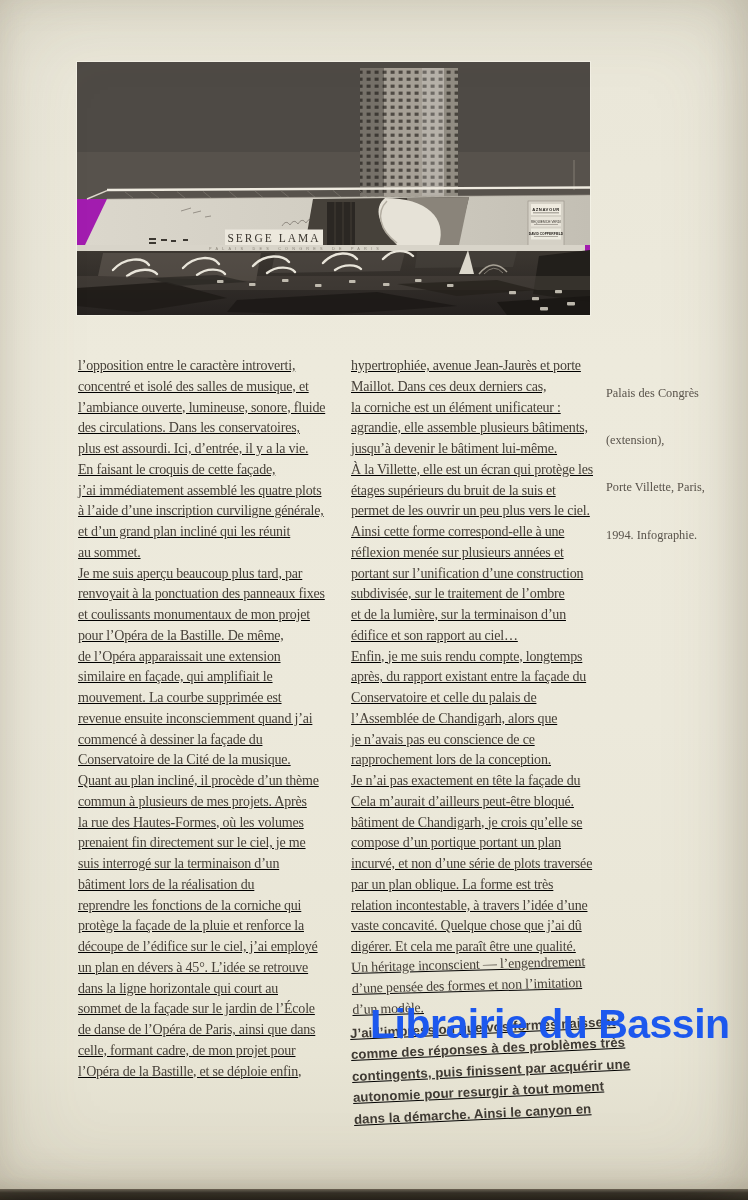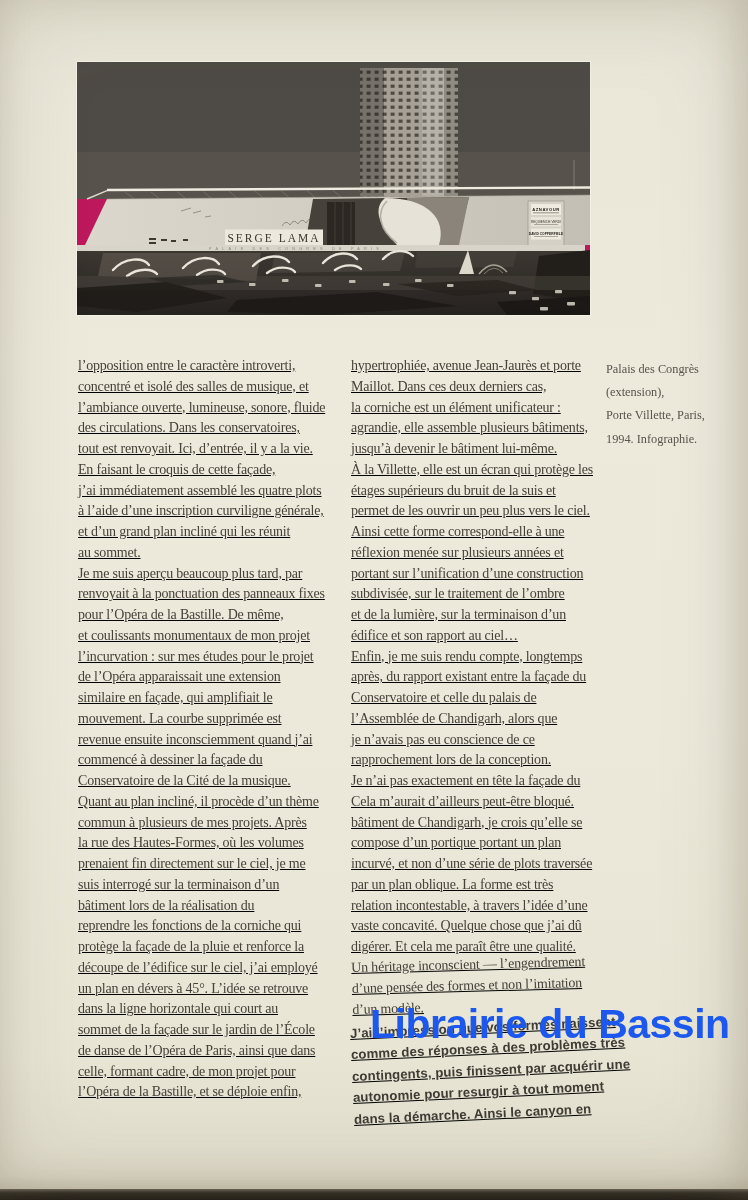--- a/index.html
+++ b/index.html
@@ -4,39 +4,39 @@
 <style>
   html,body{margin:0;padding:0;}
   body{
     width:748px;height:1200px;position:relative;overflow:hidden;
     background:linear-gradient(180deg,#e6e3d4 0%,#eae7d9 6%,#edeadc 30%,#ece9db 60%,#e8e5d5 88%,#dfdbca 98%,#c9c4b2 100%);
     font-family:"Liberation Serif","DejaVu Serif",serif;
   }
   .photo{
     position:absolute;left:77px;top:62px;width:513px;height:253px;
     box-shadow:0 0 0 1px rgba(250,247,238,.55);
-    background:#be185d;
+    background:#a21caf;
   }
   .photo svg{display:block;}
   .col{position:absolute;text-decoration:underline;}
   .col-left{left:78px;top:356px;width:252px;}
   .col-right{left:351px;top:356px;width:246px;}
   .tline{
     white-space:nowrap;height:20.75px;line-height:20.75px;
     font-size:14px;letter-spacing:-0.2px;color:#474139;
   }
   .tail{transform:rotate(-1.5deg);transform-origin:0 0;}
   .bold-q{transform:rotate(-2.6deg);transform-origin:0 30%;margin-top:3px;}
   .bq-line{
     white-space:nowrap;height:21.4px;line-height:21.4px;
     font-family:"Liberation Sans","DejaVu Sans",sans-serif;font-weight:700;
     font-size:13.2px;letter-spacing:0.1px;color:#403b34;
   }
   .caption{position:absolute;left:606px;top:358px;width:120px;}
-  .cap-line{white-space:nowrap;font-size:12.3px;line-height:23.2px;color:#59534b;}
+  .cap-line{white-space:nowrap;font-size:12.3px;line-height:23.2px;color:#59534b;margin-top:24px;}
   .caption .cap-line + .cap-line{}
   .watermark{
     position:absolute;left:370px;top:1001px;z-index:30;white-space:nowrap;
     font-family:"Liberation Sans","DejaVu Sans",sans-serif;
     font-size:41px;font-weight:700;letter-spacing:-0.5px;color:#1c58ee;
   }
   .bottom-edge{
     position:absolute;left:0;bottom:0;width:748px;height:11px;z-index:20;
     background:linear-gradient(180deg,#6b6559 0%,#2a2721 35%,#14120e 100%);
   }
@@ -215,31 +215,30 @@
       <div class="cap-line">(extension),</div>
       <div class="cap-line">Porte Villette, Paris,</div>
       <div class="cap-line">1994. Infographie.</div>
     </div>
 
   <div class="col col-left">
       <div class="tline">l’opposition entre le caractère introverti,</div>
       <div class="tline">concentré et isolé des salles de musique, et</div>
       <div class="tline">l’ambiance ouverte, lumineuse, sonore, fluide</div>
       <div class="tline">des circulations. Dans les conservatoires,</div>
-      <div class="tline">tout est renvoyait. Ici, d’entrée, il y a la vie.</div>
+      <div class="tline">plus est assourdi. Ici, d’entrée, il y a la vie.</div>
       <div class="tline">En faisant le croquis de cette façade,</div>
       <div class="tline">j’ai immédiatement assemblé les quatre plots</div>
       <div class="tline">à l’aide d’une inscription curviligne générale,</div>
       <div class="tline">et d’un grand plan incliné qui les réunit</div>
       <div class="tline">au sommet.</div>
       <div class="tline">Je me suis aperçu beaucoup plus tard, par</div>
       <div class="tline">renvoyait à la ponctuation des panneaux fixes</div>
+      <div class="tline">et coulissants monumentaux de mon projet</div>
       <div class="tline">pour l’Opéra de la Bastille. De même,</div>
-      <div class="tline">et coulissants monumentaux de mon projet</div>
-      <div class="tline">l’incurvation : sur mes études pour le projet</div>
       <div class="tline">de l’Opéra apparaissait une extension</div>
       <div class="tline">similaire en façade, qui amplifiait le</div>
       <div class="tline">mouvement. La courbe supprimée est</div>
       <div class="tline">revenue ensuite inconsciemment quand j’ai</div>
       <div class="tline">commencé à dessiner la façade du</div>
       <div class="tline">Conservatoire de la Cité de la musique.</div>
       <div class="tline">Quant au plan incliné, il procède d’un thème</div>
       <div class="tline">commun à plusieurs de mes projets. Après</div>
       <div class="tline">la rue des Hautes-Formes, où les volumes</div>
       <div class="tline">prenaient fin directement sur le ciel, je me</div>

